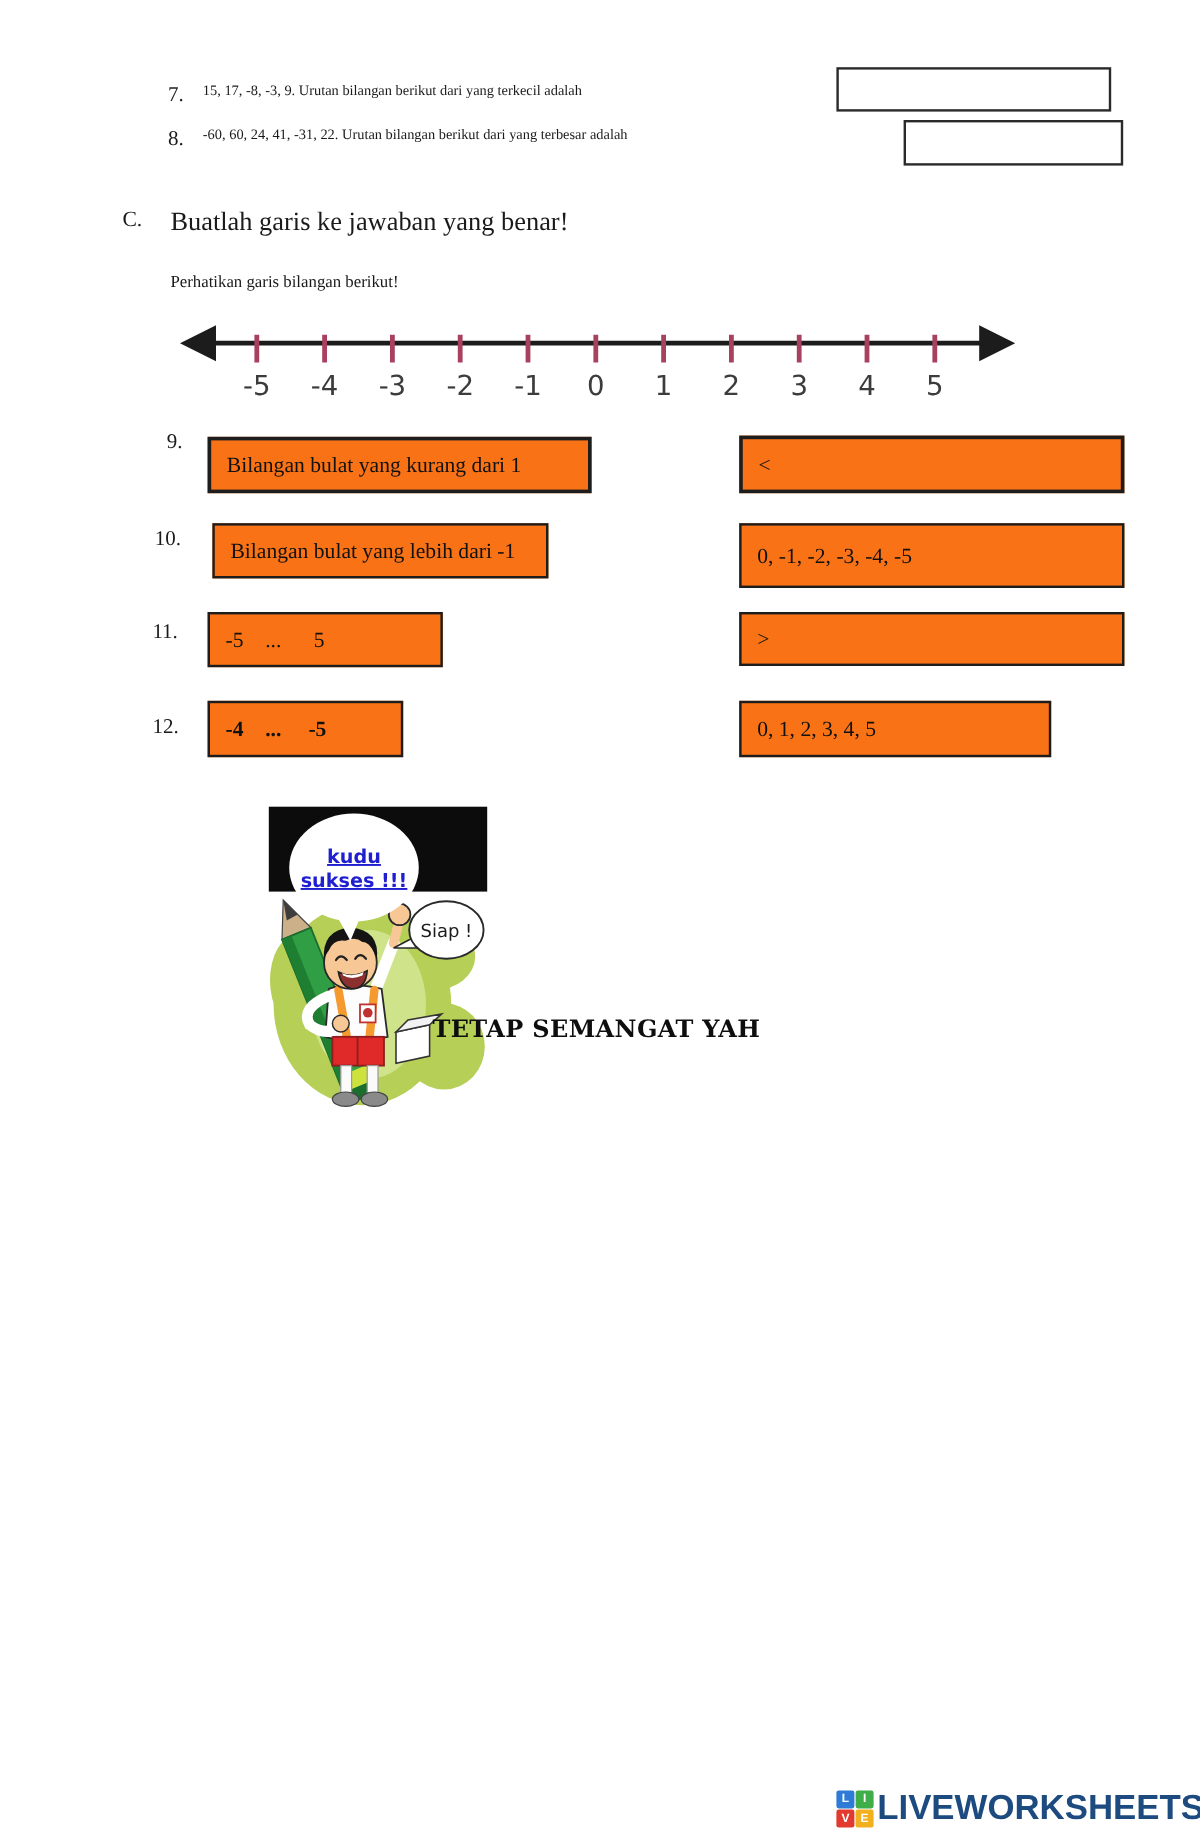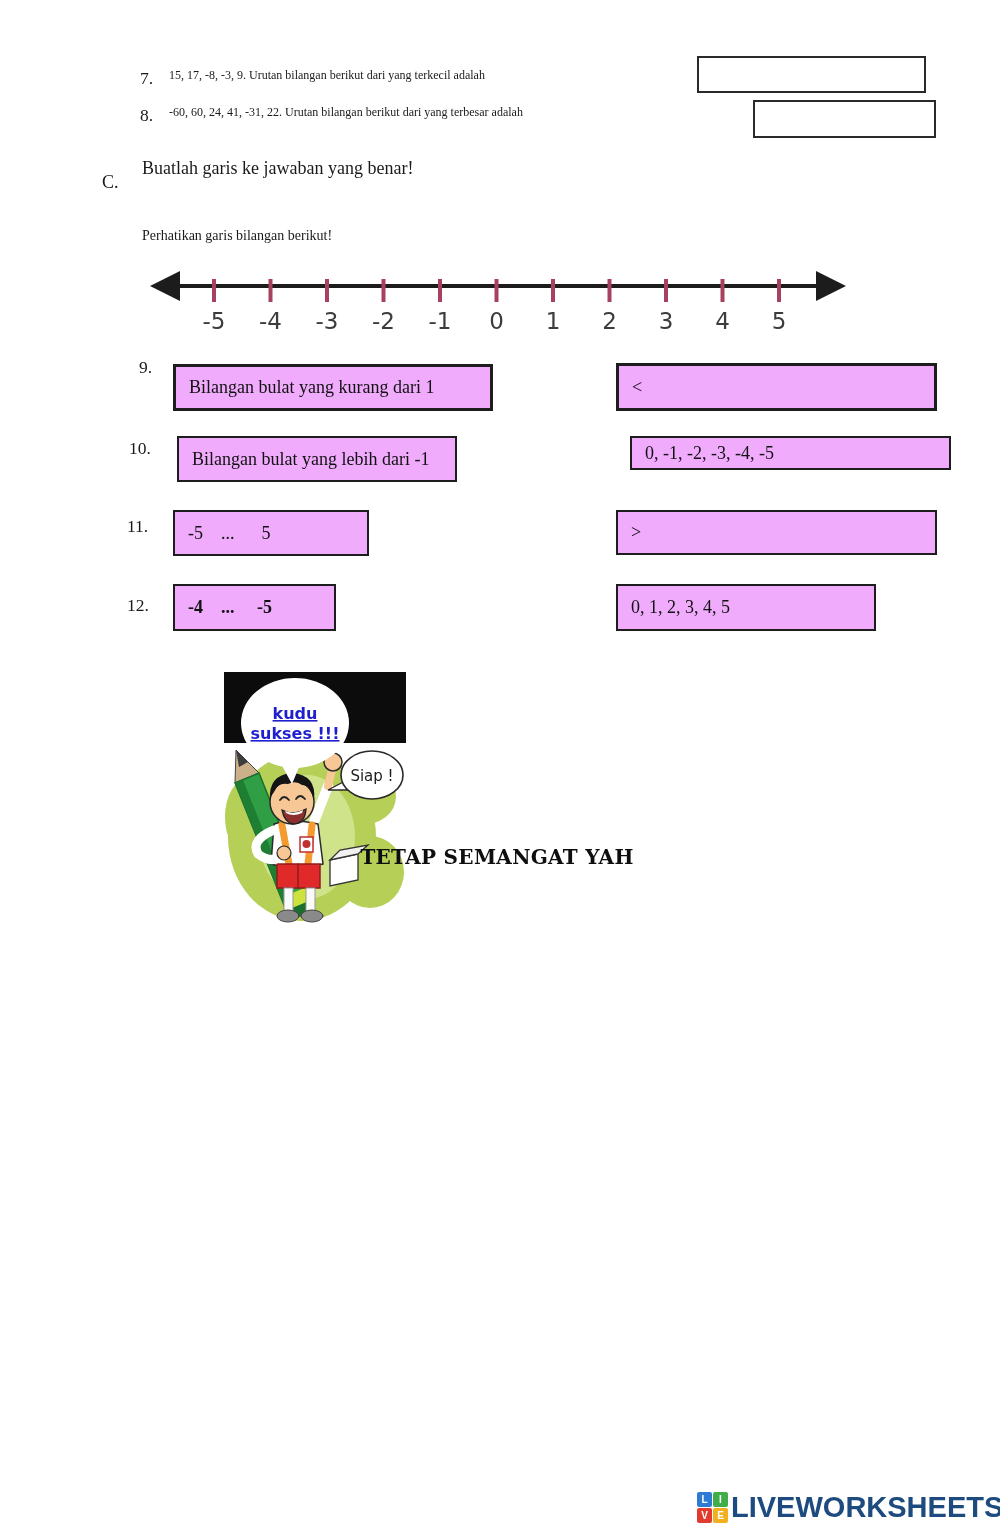--- a/index.html
+++ b/index.html
@@ -10,21 +10,21 @@
   }
   .abs { position:absolute; }
   .qnum { font-size:17.5px; }
   .qtext { font-size:12px; white-space:nowrap; }
   .answer-input {
     position:absolute; border:2px solid #2a2a2a; background:#ffffff;
     font-family:"Liberation Serif", serif; font-size:17px; padding:0 6px;
     box-sizing:border-box; outline:none;
   }
   .match-box {
-    position:absolute; border:2px solid #1d1d1d; background:#f0abfc;
+    position:absolute; border:2px solid #1d1d1d; background:#f97316;
     display:flex; align-items:center; padding-left:13px; box-sizing:border-box;
     font-size:18px; color:#111;
   }
   .pre { white-space:pre; }
   .caption {
     text-align:center; font-family:"DejaVu Serif", serif; font-weight:bold;
     font-size:20px; line-height:23px; color:#0e0e0e; letter-spacing:0.3px;
   }
   #footer-logo { display:flex; align-items:center; }
   .logo-grid {
@@ -48,21 +48,21 @@
 
   <span class="abs qnum" style="left:140px; top:68px;">7.</span>
   <span class="abs qtext" style="left:169px; top:68px;">15, 17, -8, -3, 9. Urutan bilangan berikut dari yang terkecil adalah</span>
   <input class="answer-input" style="left: 697px; top: 56px; width: 229px; height: 37px;" type="text" placeholder="">
 
   <span class="abs qnum" style="left:140px; top:105px;">8.</span>
   <span class="abs qtext" style="left:169px; top:105px;">-60, 60, 24, 41, -31, 22. Urutan bilangan berikut dari yang terbesar adalah</span>
   <input class="answer-input" style="left: 753px; top: 100px; width: 183px; height: 38px;" type="text" placeholder="">
 
   <span class="abs" style="left:102px; top:172px; font-size:18px;">C.</span>
-  <span class="abs" style="left:142px; top:158px; font-size:18px;text-align:right;">Buatlah garis ke jawaban yang benar!</span>
+  <span class="abs" style="left:142px; top:172px; font-size:22px;text-align:right;">Buatlah garis ke jawaban yang benar!</span>
   <span class="abs" style="left:142px; top:228px; font-size:14px;">Perhatikan garis bilangan berikut!</span>
 
   <svg id="numberline-svg" class="abs" style="left:148px; top:258px;" width="700" height="78" viewBox="0 0 700 78">
       <line x1="22" y1="28" x2="678" y2="28" stroke="#1c1c1c" stroke-width="4"></line>
       <polygon points="2,28 32,13 32,43" fill="#1c1c1c"></polygon>
       <polygon points="698,28 668,13 668,43" fill="#1c1c1c"></polygon>
       <line x1="66" y1="21" x2="66" y2="44" stroke="#a8415f" stroke-width="4"></line>
       <text x="66" y="71" text-anchor="middle" fill="#3c3c3c" font-size="23" font-family="DejaVu Sans, sans-serif">-5</text>
       <line x1="122.5" y1="21" x2="122.5" y2="44" stroke="#a8415f" stroke-width="4"></line>
       <text x="122.5" y="71" text-anchor="middle" fill="#3c3c3c" font-size="23" font-family="DejaVu Sans, sans-serif">-4</text>
@@ -91,21 +91,21 @@
     <span>Bilangan bulat yang kurang dari 1</span>
   </div>
   <div class="match-box" style="left:616px; top:363px; width:321px; height:48px; border-width:3px;">
     <span>&lt;</span>
   </div>
 
   <span class="abs qnum" style="left:129px; top:438px;">10.</span>
   <div class="match-box" style="left:177px; top:436px; width:280px; height:46px;">
     <span>Bilangan bulat yang lebih dari -1</span>
   </div>
-  <div class="match-box" style="left:616px; top:436px; width:321px; height:34px;margin-left:14px;">
+  <div class="match-box" style="left:616px; top:436px; width:321px; height:54px;">
     <span>0, -1, -2, -3, -4, -5</span>
   </div>
 
   <span class="abs qnum" style="left:127px; top:516px;">11.</span>
   <div class="match-box" style="left:173px; top:510px; width:196px; height:46px;">
     <span class="pre">-5    ...      5</span>
   </div>
   <div class="match-box" style="left:616px; top:510px; width:321px; height:45px;">
     <span>&gt;</span>
   </div>

